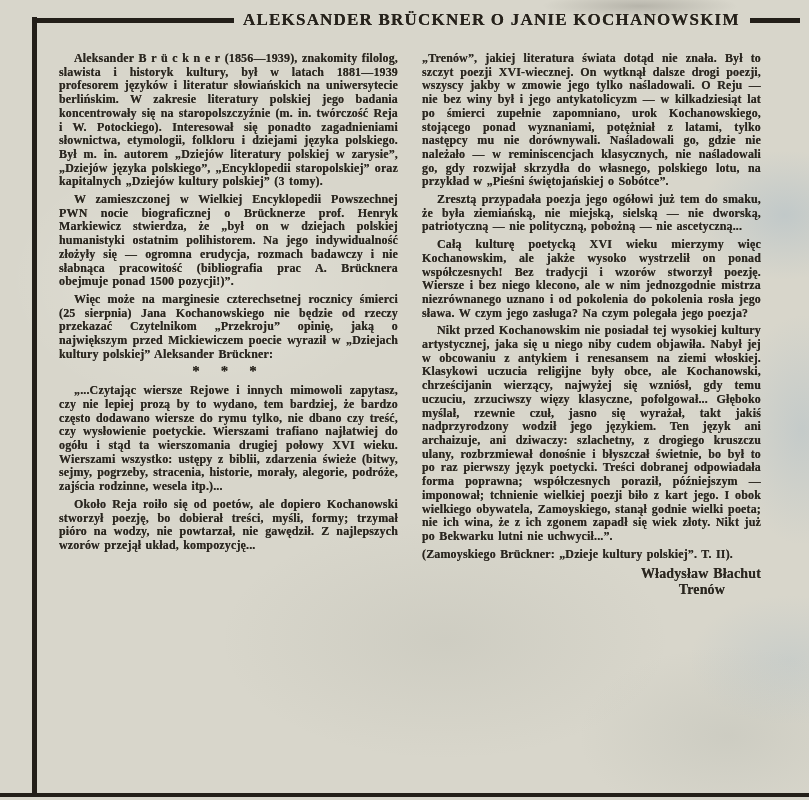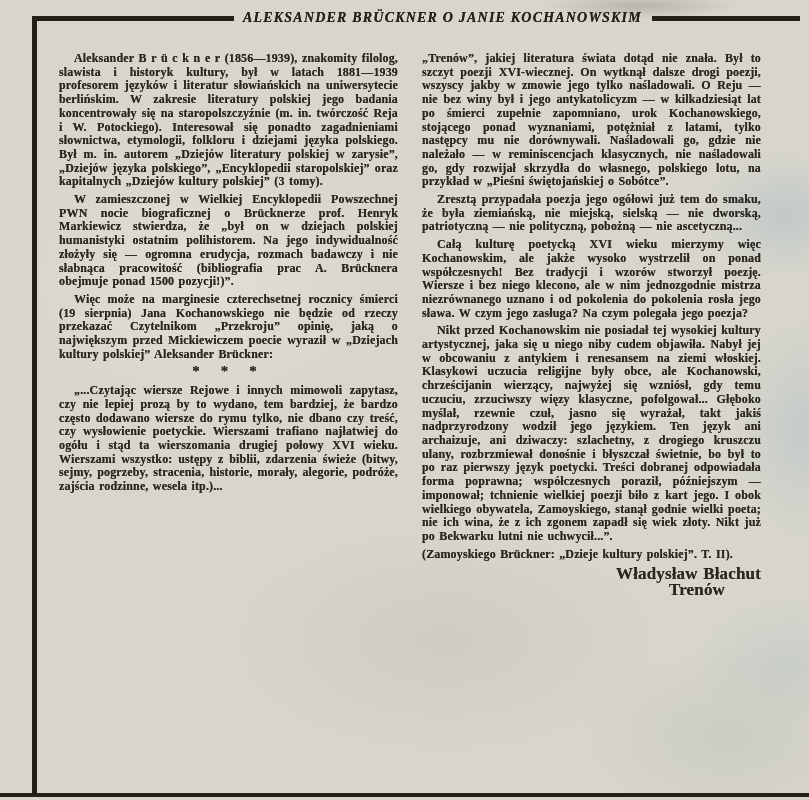--- a/index.html
+++ b/index.html
@@ -29,42 +29,41 @@
     position:absolute;left:0;bottom:3px;width:100%;height:4px;
     background:#231f19;
   }
   .header{
     position:absolute;top:10px;left:32px;right:9px;
     display:flex;align-items:center;
   }
   .rule-left{width:202px;height:5px;background:#231f19;margin-right:9px;flex:0 0 auto;}
   .rule-right{flex:1 1 auto;height:5px;background:#231f19;margin-left:10px;}
   .title{
-    font-size:14px;font-weight:bold;white-space:nowrap;
+    font-size:17px;font-weight:bold;white-space:nowrap;
     letter-spacing:1.2px;color:#26221b;
     text-shadow:0 0 0.5px rgba(35,30,22,0.9);
-    font-style:italic;
   }
   .columns{
     position:absolute;top:44px;left:59px;width:703px;
     display:flex;gap:24px;margin-top:8px;
   }
   .col{
     width:339px;flex:0 0 339px;
     font-size:12px;line-height:13.7px;font-weight:bold;
     text-align:justify;letter-spacing:0.15px;word-spacing:1.2px;
     color:#2b2720;text-shadow:0 0 0.4px rgba(43,39,32,0.75);
   }
   .col p{margin:0 0 4px 0;}
   .col p.indent{text-indent:15px;}
   .separator{
     text-align:center;font-size:15px;letter-spacing:8px;
     margin:1px 0 5px 0;font-weight:bold;
   }
-  .signature{margin-top:5px;text-align:right;font-size:17px;line-height:16px;}
+  .signature{margin-top:5px;text-align:right;font-size:14px;line-height:16px;}
   .sig-name{font-weight:bold;}
   .sig-city{padding-right:36px;font-weight:bold;}
 </style>
 </head>
 <body>
 
 <div class="page">
 
   <div class="frame-left"></div>
 
@@ -72,23 +71,24 @@
     <div class="rule-left"></div>
     <div class="title">ALEKSANDER BRÜCKNER O JANIE KOCHANOWSKIM</div>
     <div class="rule-right"></div>
   </div>
 
   <div class="columns">
 
     <div class="col">
       <p class="indent">Aleksander B r ü c k n e r (1856—1939), znakomity filolog, slawista i historyk kultury, był w latach 1881—1939 profesorem języków i literatur słowiańskich na uniwersytecie berlińskim. W zakresie literatury polskiej jego badania koncentrowały się na staropolszczyźnie (m. in. twórczość Reja i W. Potockiego). Interesował się ponadto zagadnieniami słownictwa, etymologii, folkloru i dziejami języka polskiego. Był m. in. autorem „Dziejów literatury polskiej w zarysie”, „Dziejów języka polskiego”, „Encyklopedii staropolskiej” oraz kapitalnych „Dziejów kultury polskiej” (3 tomy).</p>
       <p class="indent">W zamieszczonej w Wielkiej Encyklopedii Powszechnej PWN nocie biograficznej o Brücknerze prof. Henryk Markiewicz stwierdza, że „był on w dziejach polskiej humanistyki ostatnim polihistorem. Na jego indywidualność złożyły się — ogromna erudycja, rozmach badawczy i nie słabnąca pracowitość (bibliografia prac A. Brücknera obejmuje ponad 1500 pozycji!)”.</p>
-      <p class="indent">Więc może na marginesie czterechsetnej rocznicy śmierci (19 sierpnia) Jana Kochanowskiego nie będzie od rzeczy przekazać Czytelnikom „Przekroju” opinię, jaką o największym przed Mickiewiczem poecie wyraził w „Dziejach kultury polskiej” Aleksander Brückner:</p>
+      <p class="indent">Więc może na marginesie czterechsetnej rocznicy śmierci (25 sierpnia) Jana Kochanowskiego nie będzie od rzeczy przekazać Czytelnikom „Przekroju” opinię, jaką o największym przed Mickiewiczem poecie wyraził w „Dziejach kultury polskiej” Aleksander Brückner:</p>
       <div class="separator">* * *</div>
       <p class="indent">„...Czytając wiersze Rejowe i innych mimowoli zapytasz, czy nie lepiej prozą by to wydano, tem bardziej, że bardzo często dodawano wiersze do rymu tylko, nie dbano czy treść, czy wysłowienie poetyckie. Wierszami trafiano najłatwiej do ogółu i stąd ta wierszomania drugiej połowy XVI wieku. Wierszami wszystko: ustępy z biblii, zdarzenia świeże (bitwy, sejmy, pogrzeby, stracenia, historie, morały, alegorie, podróże, zajścia rodzinne, wesela itp.)...</p>
+      <p class="indent">Około Reja roiło się od poetów, ale dopiero Kochanowski stworzył poezję, bo dobierał treści, myśli, formy; trzymał pióro na wodzy, nie powtarzał, nie gawędził. Z najlepszych wzorów przejął układ, kompozycję...</p>
     </div>
 
     <div class="col">
       <p>„Trenów”, jakiej literatura świata dotąd nie znała. Był to szczyt poezji XVI-wiecznej. On wytknął dalsze drogi poezji, wszyscy jakby w zmowie jego tylko naśladowali. O Reju — nie bez winy był i jego antykatolicyzm — w kilkadziesiąt lat po śmierci zupełnie zapomniano, urok Kochanowskiego, stojącego ponad wyznaniami, potężniał z latami, tylko następcy mu nie dorównywali. Naśladowali go, gdzie nie należało — w reminiscencjach klasycznych, nie naśladowali go, gdy rozwijał skrzydła do własnego, polskiego lotu, na przykład w „Pieśni świętojańskiej o Sobótce”.</p>
       <p class="indent">Zresztą przypadała poezja jego ogółowi już tem do smaku, że była ziemiańską, nie miejską, sielską — nie dworską, patriotyczną — nie polityczną, pobożną — nie ascetyczną...</p>
       <p class="indent">Całą kulturę poetycką XVI wieku mierzymy więc Kochanowskim, ale jakże wysoko wystrzelił on ponad współczesnych! Bez tradycji i wzorów stworzył poezję. Wiersze i bez niego klecono, ale w nim jednozgodnie mistrza niezrównanego uznano i od pokolenia do pokolenia rosła jego sława. W czym jego zasługa? Na czym polegała jego poezja?</p>
       <p class="indent">Nikt przed Kochanowskim nie posiadał tej wysokiej kultury artystycznej, jaka się u niego niby cudem objawiła. Nabył jej w obcowaniu z antykiem i renesansem na ziemi włoskiej. Klasykowi uczucia religijne były obce, ale Kochanowski, chrześcijanin wierzący, najwyżej się wzniósł, gdy temu uczuciu, zrzuciwszy więzy klasyczne, pofolgował... Głęboko myślał, rzewnie czuł, jasno się wyrażał, takt jakiś nadprzyrodzony wodził jego językiem. Ten język ani archaizuje, ani dziwaczy: szlachetny, z drogiego kruszczu ulany, rozbrzmiewał donośnie i błyszczał świetnie, bo był to po raz pierwszy język poetycki. Treści dobranej odpowiadała forma poprawna; współczesnych poraził, późniejszym — imponował; tchnienie wielkiej poezji biło z kart jego. I obok wielkiego obywatela, Zamoyskiego, stanął godnie wielki poeta; nie ich wina, że z ich zgonem zapadł się wiek złoty. Nikt już po Bekwarku lutni nie uchwycił...”.</p>
       <p>(Zamoyskiego Brückner: „Dzieje kultury polskiej”. T. II).</p>
       <div class="signature">
         <div class="sig-name">Władysław Błachut</div>

